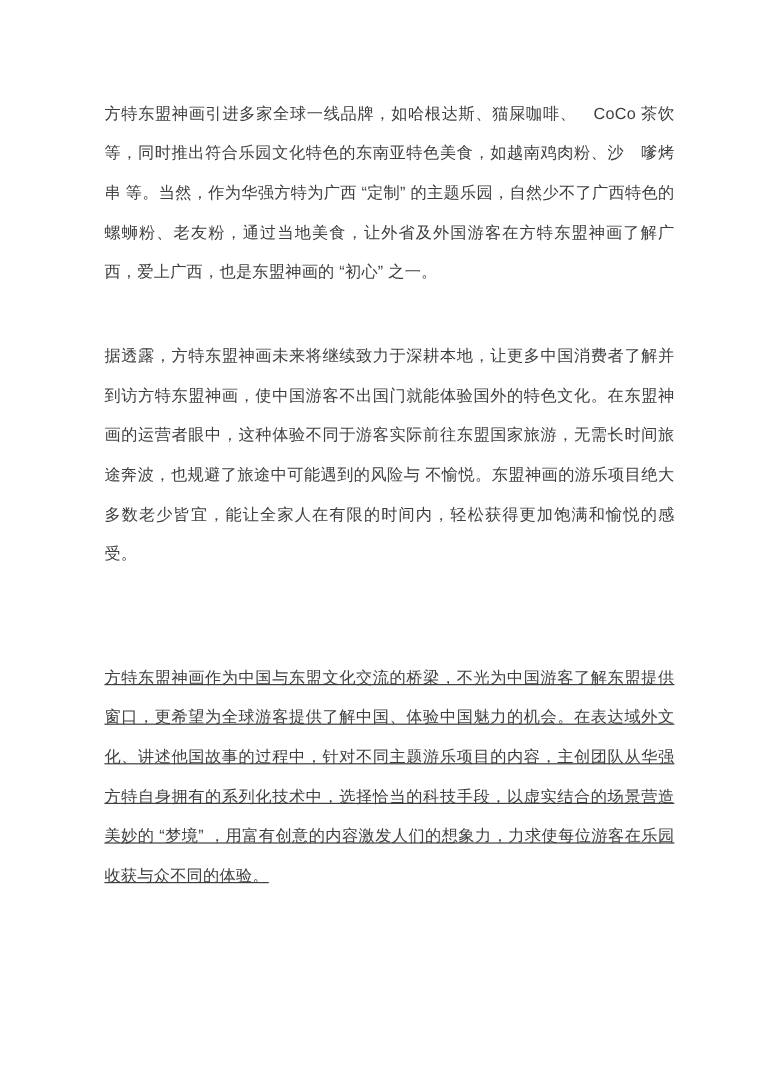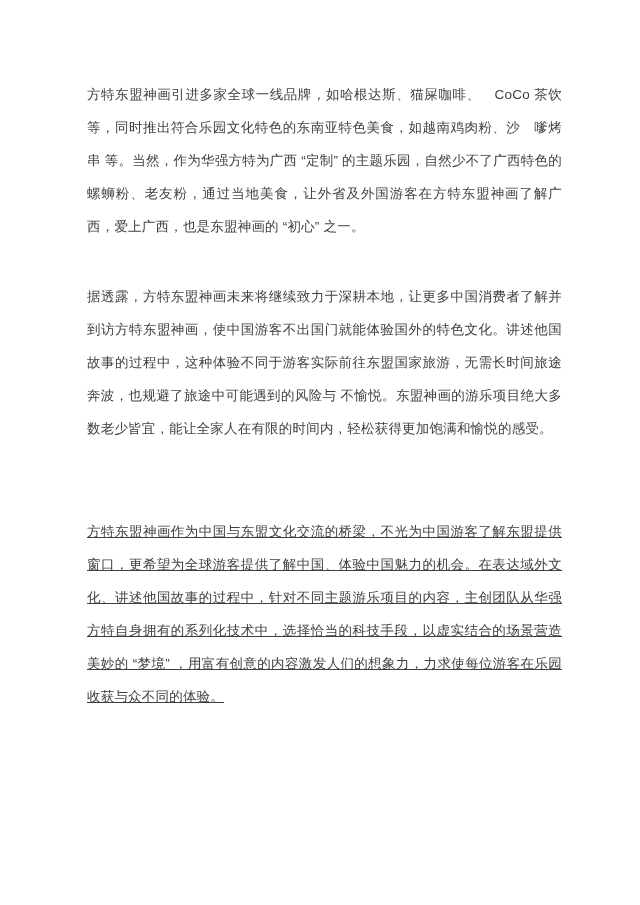--- a/index.html
+++ b/index.html
@@ -31,16 +31,16 @@
   }
   .article p.para-2 { margin-top: 37px; }
   .article p.para-3 { margin-top: 70px; text-decoration: underline; }
 </style>
 </head>
 <body style="background: rgb(255, 255, 255);">
 
 <div class="page">
   <div class="article">
     <p class="para-1" style="color: rgb(63, 63, 63);">方特东盟神画引进多家全球一线品牌，如哈根达斯、猫屎咖啡、　CoCo 茶饮等，同时推出符合乐园文化特色的东南亚特色美食，如越南鸡肉粉、沙　嗲烤串 等。当然，作为华强方特为广西 “定制” 的主题乐园，自然少不了广西特色的螺蛳粉、老友粉，通过当地美食，让外省及外国游客在方特东盟神画了解广西，爱上广西，也是东盟神画的 “初心” 之一。</p>
-    <p class="para-2" style="color: rgb(63, 63, 63);">据透露，方特东盟神画未来将继续致力于深耕本地，让更多中国消费者了解并到访方特东盟神画，使中国游客不出国门就能体验国外的特色文化。讲述他国故事的过程中，这种体验不同于游客实际前往东盟国家旅游，无需长时间旅途奔波，也规避了旅途中可能遇到的风险与 不愉悦。东盟神画的游乐项目绝大多数老少皆宜，能让全家人在有限的时间内，轻松获得更加饱满和愉悦的感受。</p>
+    <p class="para-2" style="color: rgb(63, 63, 63);">据透露，方特东盟神画未来将继续致力于深耕本地，让更多中国消费者了解并到访方特东盟神画，使中国游客不出国门就能体验国外的特色文化。在东盟神画的运营者眼中，这种体验不同于游客实际前往东盟国家旅游，无需长时间旅途奔波，也规避了旅途中可能遇到的风险与 不愉悦。东盟神画的游乐项目绝大多数老少皆宜，能让全家人在有限的时间内，轻松获得更加饱满和愉悦的感受。</p>
     <p class="para-3" style="color: rgb(63, 63, 63);">方特东盟神画作为中国与东盟文化交流的桥梁，不光为中国游客了解东盟提供窗口，更希望为全球游客提供了解中国、体验中国魅力的机会。在表达域外文化、讲述他国故事的过程中，针对不同主题游乐项目的内容，主创团队从华强方特自身拥有的系列化技术中，选择恰当的科技手段，以虚实结合的场景营造美妙的 “梦境” ，用富有创意的内容激发人们的想象力，力求使每位游客在乐园收获与众不同的体验。</p>
   </div>
 </div>
 
 </body></html>

